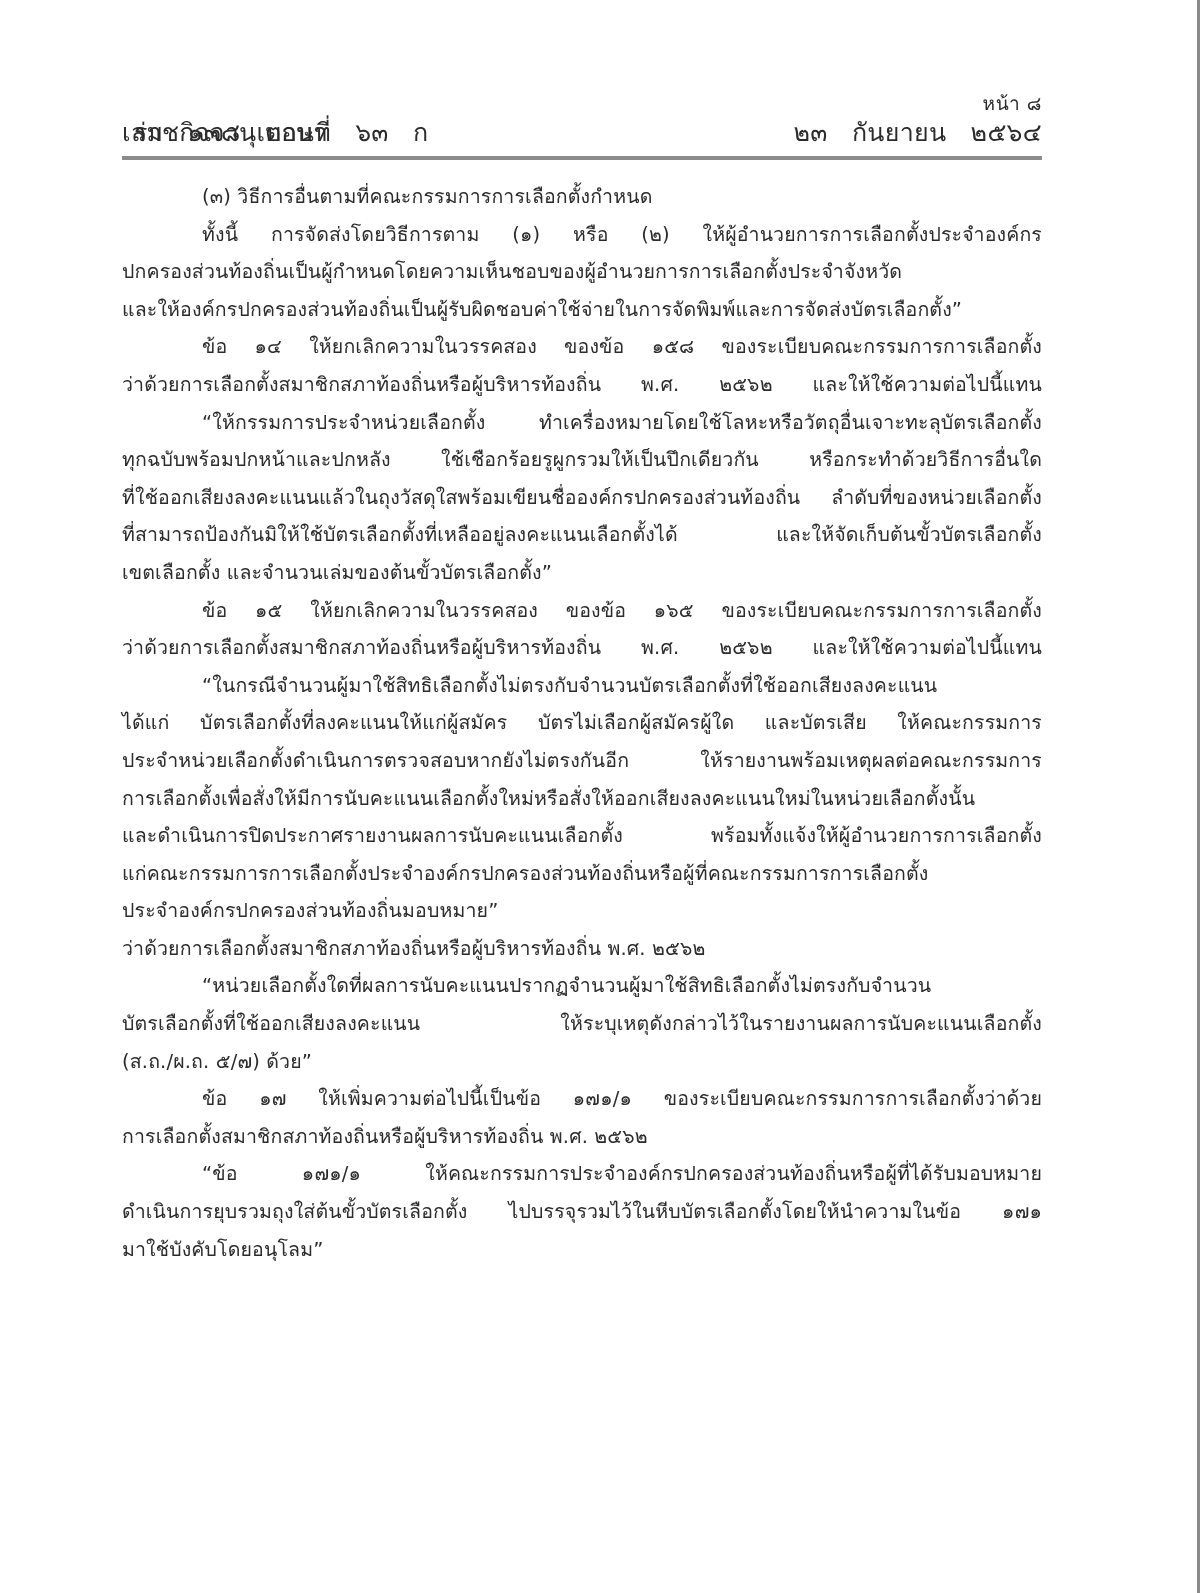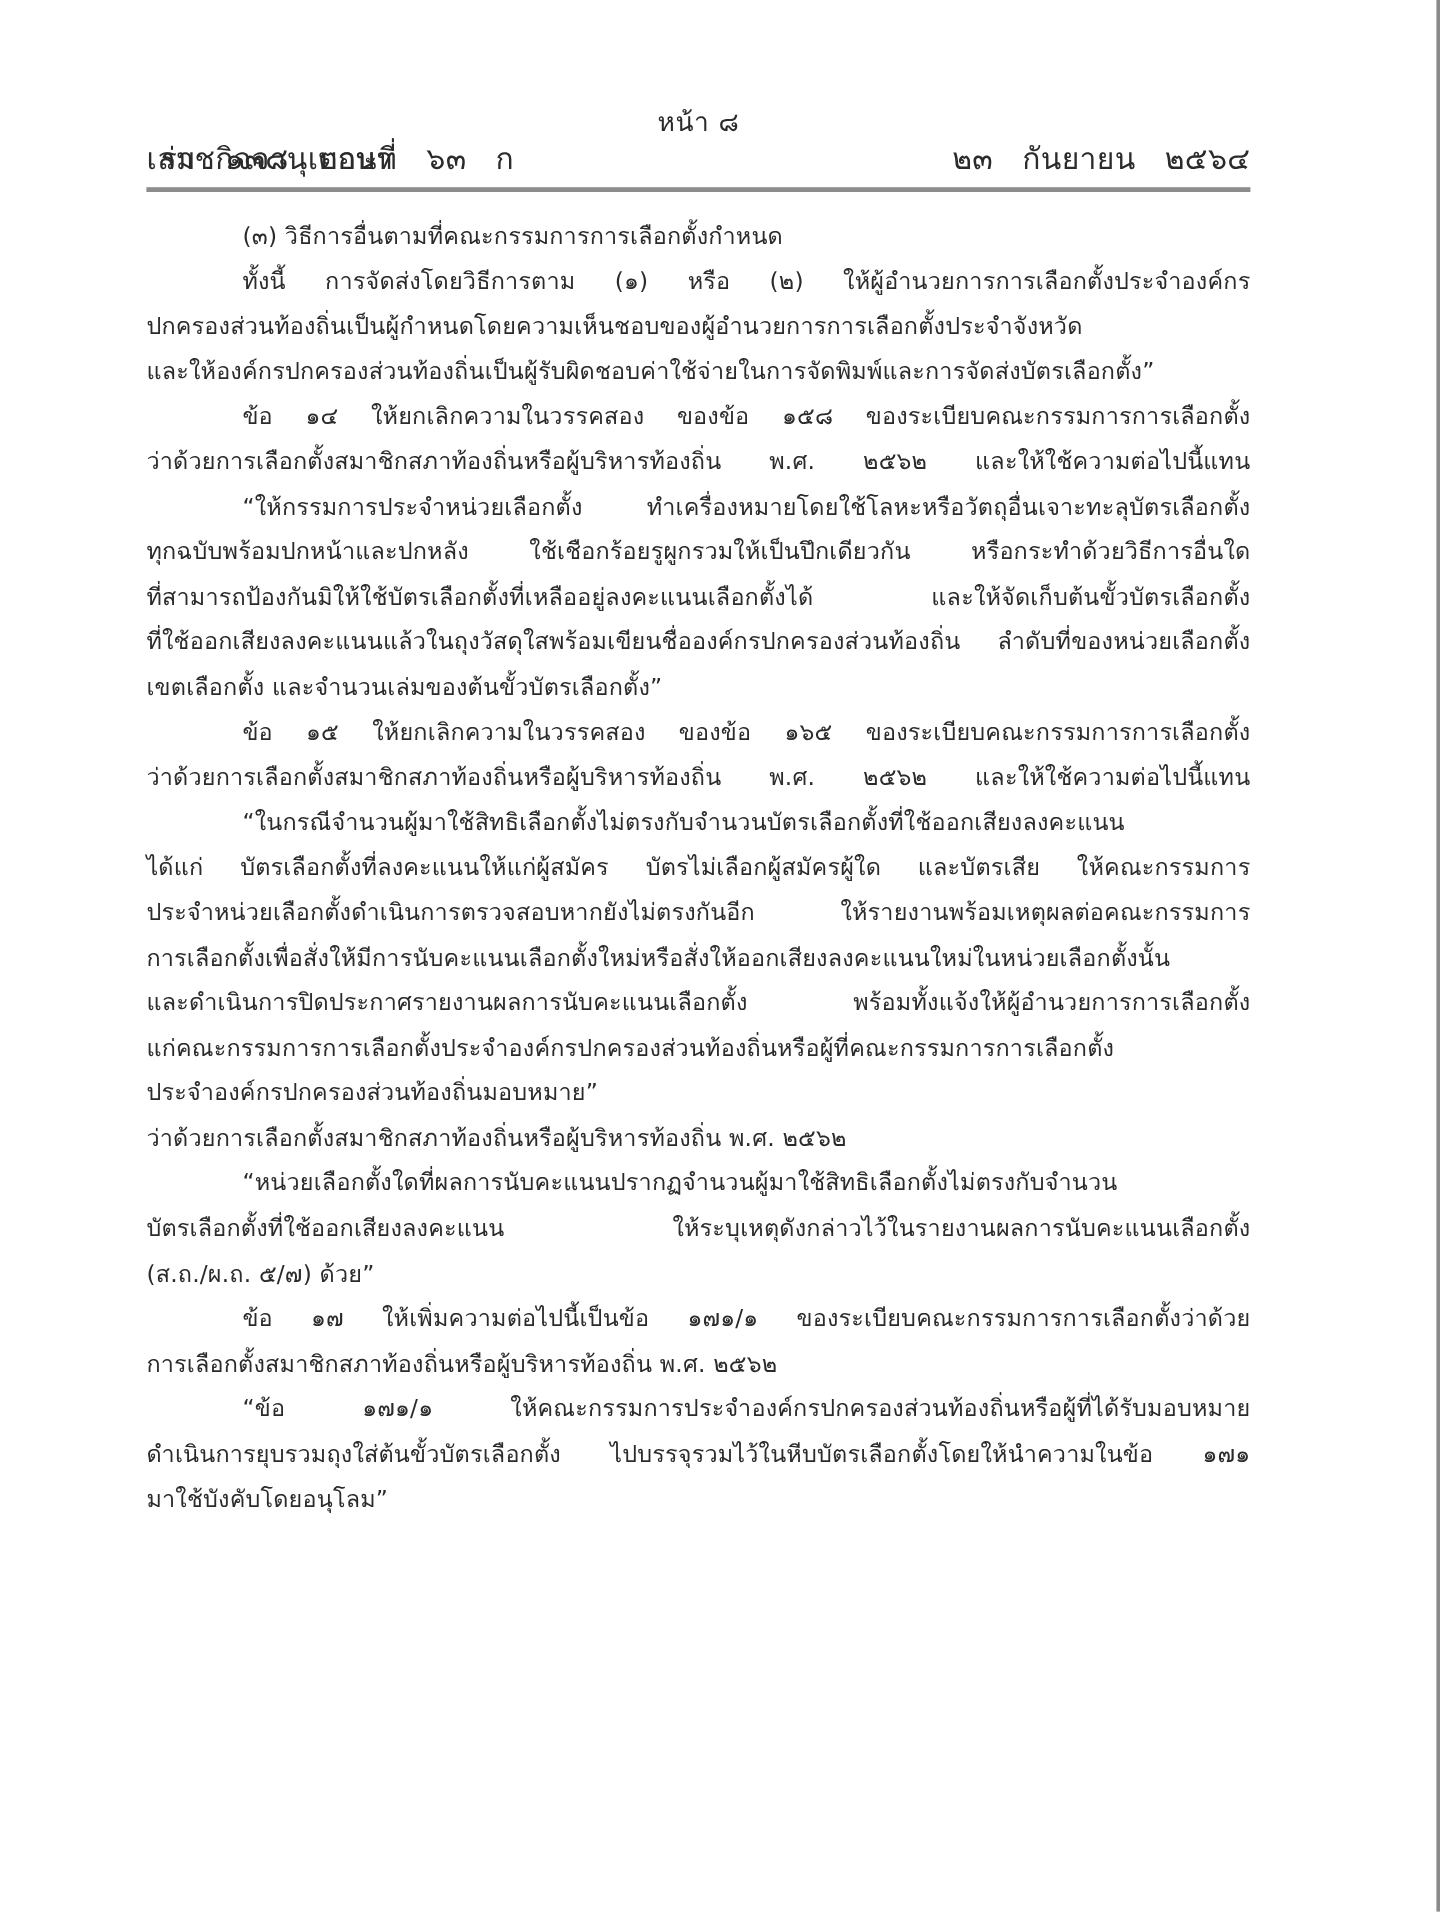--- a/index.html
+++ b/index.html
@@ -23,22 +23,22 @@
       height: 1593px;
       background: #8a8a8a;
     }
     .page {
       position: absolute;
       left: 122px;
       top: 88px;
       width: 920px;
     }
     .page-number {
-      text-align: center;
-      font-size: 22px;
+      text-align: right;
+      font-size: 19px;
       line-height: 30px;
       height: 30px;
       letter-spacing: 0.5px;
     }
     .header-row {
       display: flex;
       justify-content: space-between;
       align-items: baseline;
       font-size: 25px;
       line-height: 30px;
@@ -114,22 +114,22 @@
   <div class="body-text" id="doc-body">
 
   <div class="line indent">(๓)  วิธีการอื่นตามที่คณะกรรมการการเลือกตั้งกำหนด</div>
       <div class="line indent justify">ทั้งนี้  การจัดส่งโดยวิธีการตาม  (๑)  หรือ  (๒)  ให้ผู้อำนวยการการเลือกตั้งประจำองค์กร</div>
       <div class="line justify">ปกครองส่วนท้องถิ่นเป็นผู้กำหนดโดยความเห็นชอบของผู้อำนวยการการเลือกตั้งประจำจังหวัด</div>
       <div class="line justify">และให้องค์กรปกครองส่วนท้องถิ่นเป็นผู้รับผิดชอบค่าใช้จ่ายในการจัดพิมพ์และการจัดส่งบัตรเลือกตั้ง”</div>
       <div class="line indent justify">ข้อ  ๑๔  ให้ยกเลิกความในวรรคสอง  ของข้อ  ๑๕๘  ของระเบียบคณะกรรมการการเลือกตั้ง</div>
       <div class="line justify">ว่าด้วยการเลือกตั้งสมาชิกสภาท้องถิ่นหรือผู้บริหารท้องถิ่น  พ.ศ.  ๒๕๖๒  และให้ใช้ความต่อไปนี้แทน</div>
       <div class="line indent justify">“ให้กรรมการประจำหน่วยเลือกตั้ง  ทำเครื่องหมายโดยใช้โลหะหรือวัตถุอื่นเจาะทะลุบัตรเลือกตั้ง</div>
       <div class="line justify">ทุกฉบับพร้อมปกหน้าและปกหลัง  ใช้เชือกร้อยรูผูกรวมให้เป็นปึกเดียวกัน  หรือกระทำด้วยวิธีการอื่นใด</div>
+      <div class="line justify">ที่ใช้ออกเสียงลงคะแนนแล้วในถุงวัสดุใสพร้อมเขียนชื่อองค์กรปกครองส่วนท้องถิ่น  ลำดับที่ของหน่วยเลือกตั้ง</div>
       <div class="line justify">ที่สามารถป้องกันมิให้ใช้บัตรเลือกตั้งที่เหลืออยู่ลงคะแนนเลือกตั้งได้  และให้จัดเก็บต้นขั้วบัตรเลือกตั้ง</div>
-      <div class="line justify">ที่ใช้ออกเสียงลงคะแนนแล้วในถุงวัสดุใสพร้อมเขียนชื่อองค์กรปกครองส่วนท้องถิ่น  ลำดับที่ของหน่วยเลือกตั้ง</div>
       <div class="line">เขตเลือกตั้ง  และจำนวนเล่มของต้นขั้วบัตรเลือกตั้ง”</div>
       <div class="line indent justify">ข้อ  ๑๕  ให้ยกเลิกความในวรรคสอง  ของข้อ  ๑๖๕  ของระเบียบคณะกรรมการการเลือกตั้ง</div>
       <div class="line justify">ว่าด้วยการเลือกตั้งสมาชิกสภาท้องถิ่นหรือผู้บริหารท้องถิ่น  พ.ศ.  ๒๕๖๒  และให้ใช้ความต่อไปนี้แทน</div>
       <div class="line indent justify">“ในกรณีจำนวนผู้มาใช้สิทธิเลือกตั้งไม่ตรงกับจำนวนบัตรเลือกตั้งที่ใช้ออกเสียงลงคะแนน</div>
       <div class="line justify">ได้แก่  บัตรเลือกตั้งที่ลงคะแนนให้แก่ผู้สมัคร  บัตรไม่เลือกผู้สมัครผู้ใด  และบัตรเสีย  ให้คณะกรรมการ</div>
       <div class="line justify">ประจำหน่วยเลือกตั้งดำเนินการตรวจสอบหากยังไม่ตรงกันอีก  ให้รายงานพร้อมเหตุผลต่อคณะกรรมการ</div>
       <div class="line justify">การเลือกตั้งเพื่อสั่งให้มีการนับคะแนนเลือกตั้งใหม่หรือสั่งให้ออกเสียงลงคะแนนใหม่ในหน่วยเลือกตั้งนั้น</div>
       <div class="line justify">และดำเนินการปิดประกาศรายงานผลการนับคะแนนเลือกตั้ง  พร้อมทั้งแจ้งให้ผู้อำนวยการการเลือกตั้ง</div>
       <div class="line justify">แก่คณะกรรมการการเลือกตั้งประจำองค์กรปกครองส่วนท้องถิ่นหรือผู้ที่คณะกรรมการการเลือกตั้ง</div>
       <div class="line">ประจำองค์กรปกครองส่วนท้องถิ่นมอบหมาย”</div>

